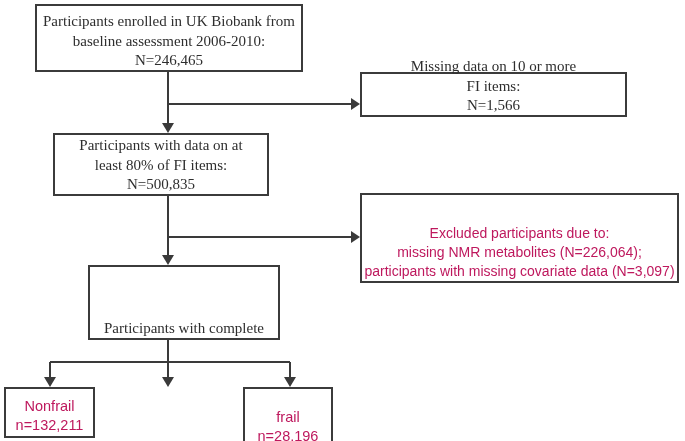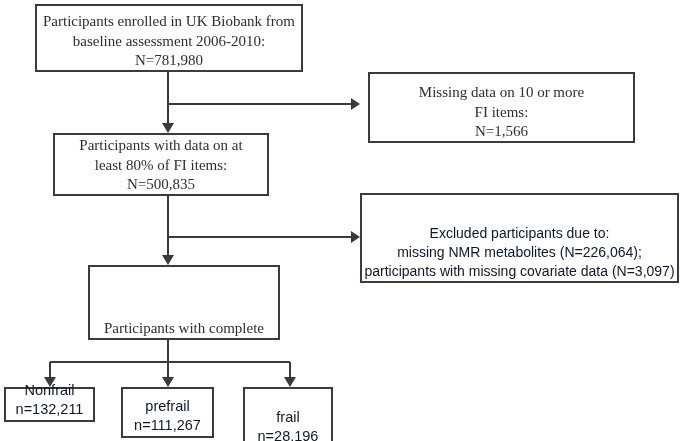--- a/index.html
+++ b/index.html
@@ -35,31 +35,31 @@
   }
   .serif {
     font-family: "Liberation Serif", "DejaVu Serif", serif;
     font-size: 15px;
     line-height: 1.28;
   }
   .sans {
     font-family: "Liberation Sans", "DejaVu Sans", sans-serif;
     font-size: 14.5px;
     line-height: 1.35;
-    color: #0f172a;
+    color: #be185d;
   }
   .box span { display: block; white-space: nowrap; }
 
   
   #box-enrolled   { left: 35px;  top: 4px;   width: 268px; height: 68px; }
-  #box-missing-fi { left: 368px; top: 72px;  width: 267px; height: 71px; }
+  #box-missing-fi { left: 360px; top: 72px;  width: 267px; height: 45px; }
   #box-fi80       { left: 53px;  top: 133px; width: 216px; height: 63px; }
   #box-excluded   { left: 360px; top: 193px; width: 319px; height: 90px; font-size: 14px; }
   #box-complete   { left: 72px;  top: 265px; width: 192px; height: 75px; margin-left: 16px; }
-  #box-nonfrail   { left: 4px;   top: 387px; width: 91px;  height: 35px; }
+  #box-nonfrail   { left: 4px;   top: 387px; width: 91px;  height: 51px; }
   #box-prefrail   { left: 121px; top: 387px; width: 93px;  height: 51px; }
   #box-frail      { left: 243px; top: 387px; width: 90px;  height: 62px; }
 </style>
 </head>
 <body>
 
 <div class="canvas">
 
   <svg class="arrows" viewBox="0 0 685 441" xmlns="http://www.w3.org/2000/svg">
     <g stroke="#3a3a3a" stroke-width="2" fill="none">
@@ -85,21 +85,21 @@
       <polygon points="351,231 351,243 360,237"></polygon>
       <polygon points="44,377 56,377 50,387"></polygon>
       <polygon points="162,377 174,377 168,387"></polygon>
       <polygon points="284,377 296,377 290,387"></polygon>
     </g>
   </svg>
 
   <div class="box serif" id="box-enrolled">
     <span>Participants enrolled in UK Biobank from</span>
     <span>baseline assessment 2006-2010:</span>
-    <span>N=781,980</span>
+    <span>N=246,465</span>
   </div>
 
   <div class="box serif" id="box-missing-fi">
     <span>Missing data on 10 or more</span>
     <span>FI items:</span>
     <span>N=1,566</span>
   </div>
 
   <div class="box serif" id="box-fi80">
     <span>Participants with data on at</span>
@@ -115,23 +115,19 @@
 
   <div class="box serif" id="box-complete">
     <span>Participants with complete</span>
   </div>
 
   <div class="box sans" id="box-nonfrail">
     <span>Nonfrail</span>
     <span>n=132,211</span>
   </div>
 
-  <div class="box sans" id="box-prefrail">
-    <span>prefrail</span>
-    <span>n=111,267</span>
-  </div>
 
   <div class="box sans" id="box-frail">
     <span>frail</span>
     <span>n=28,196</span>
   </div>
 
 </div>
 
 </body></html>

